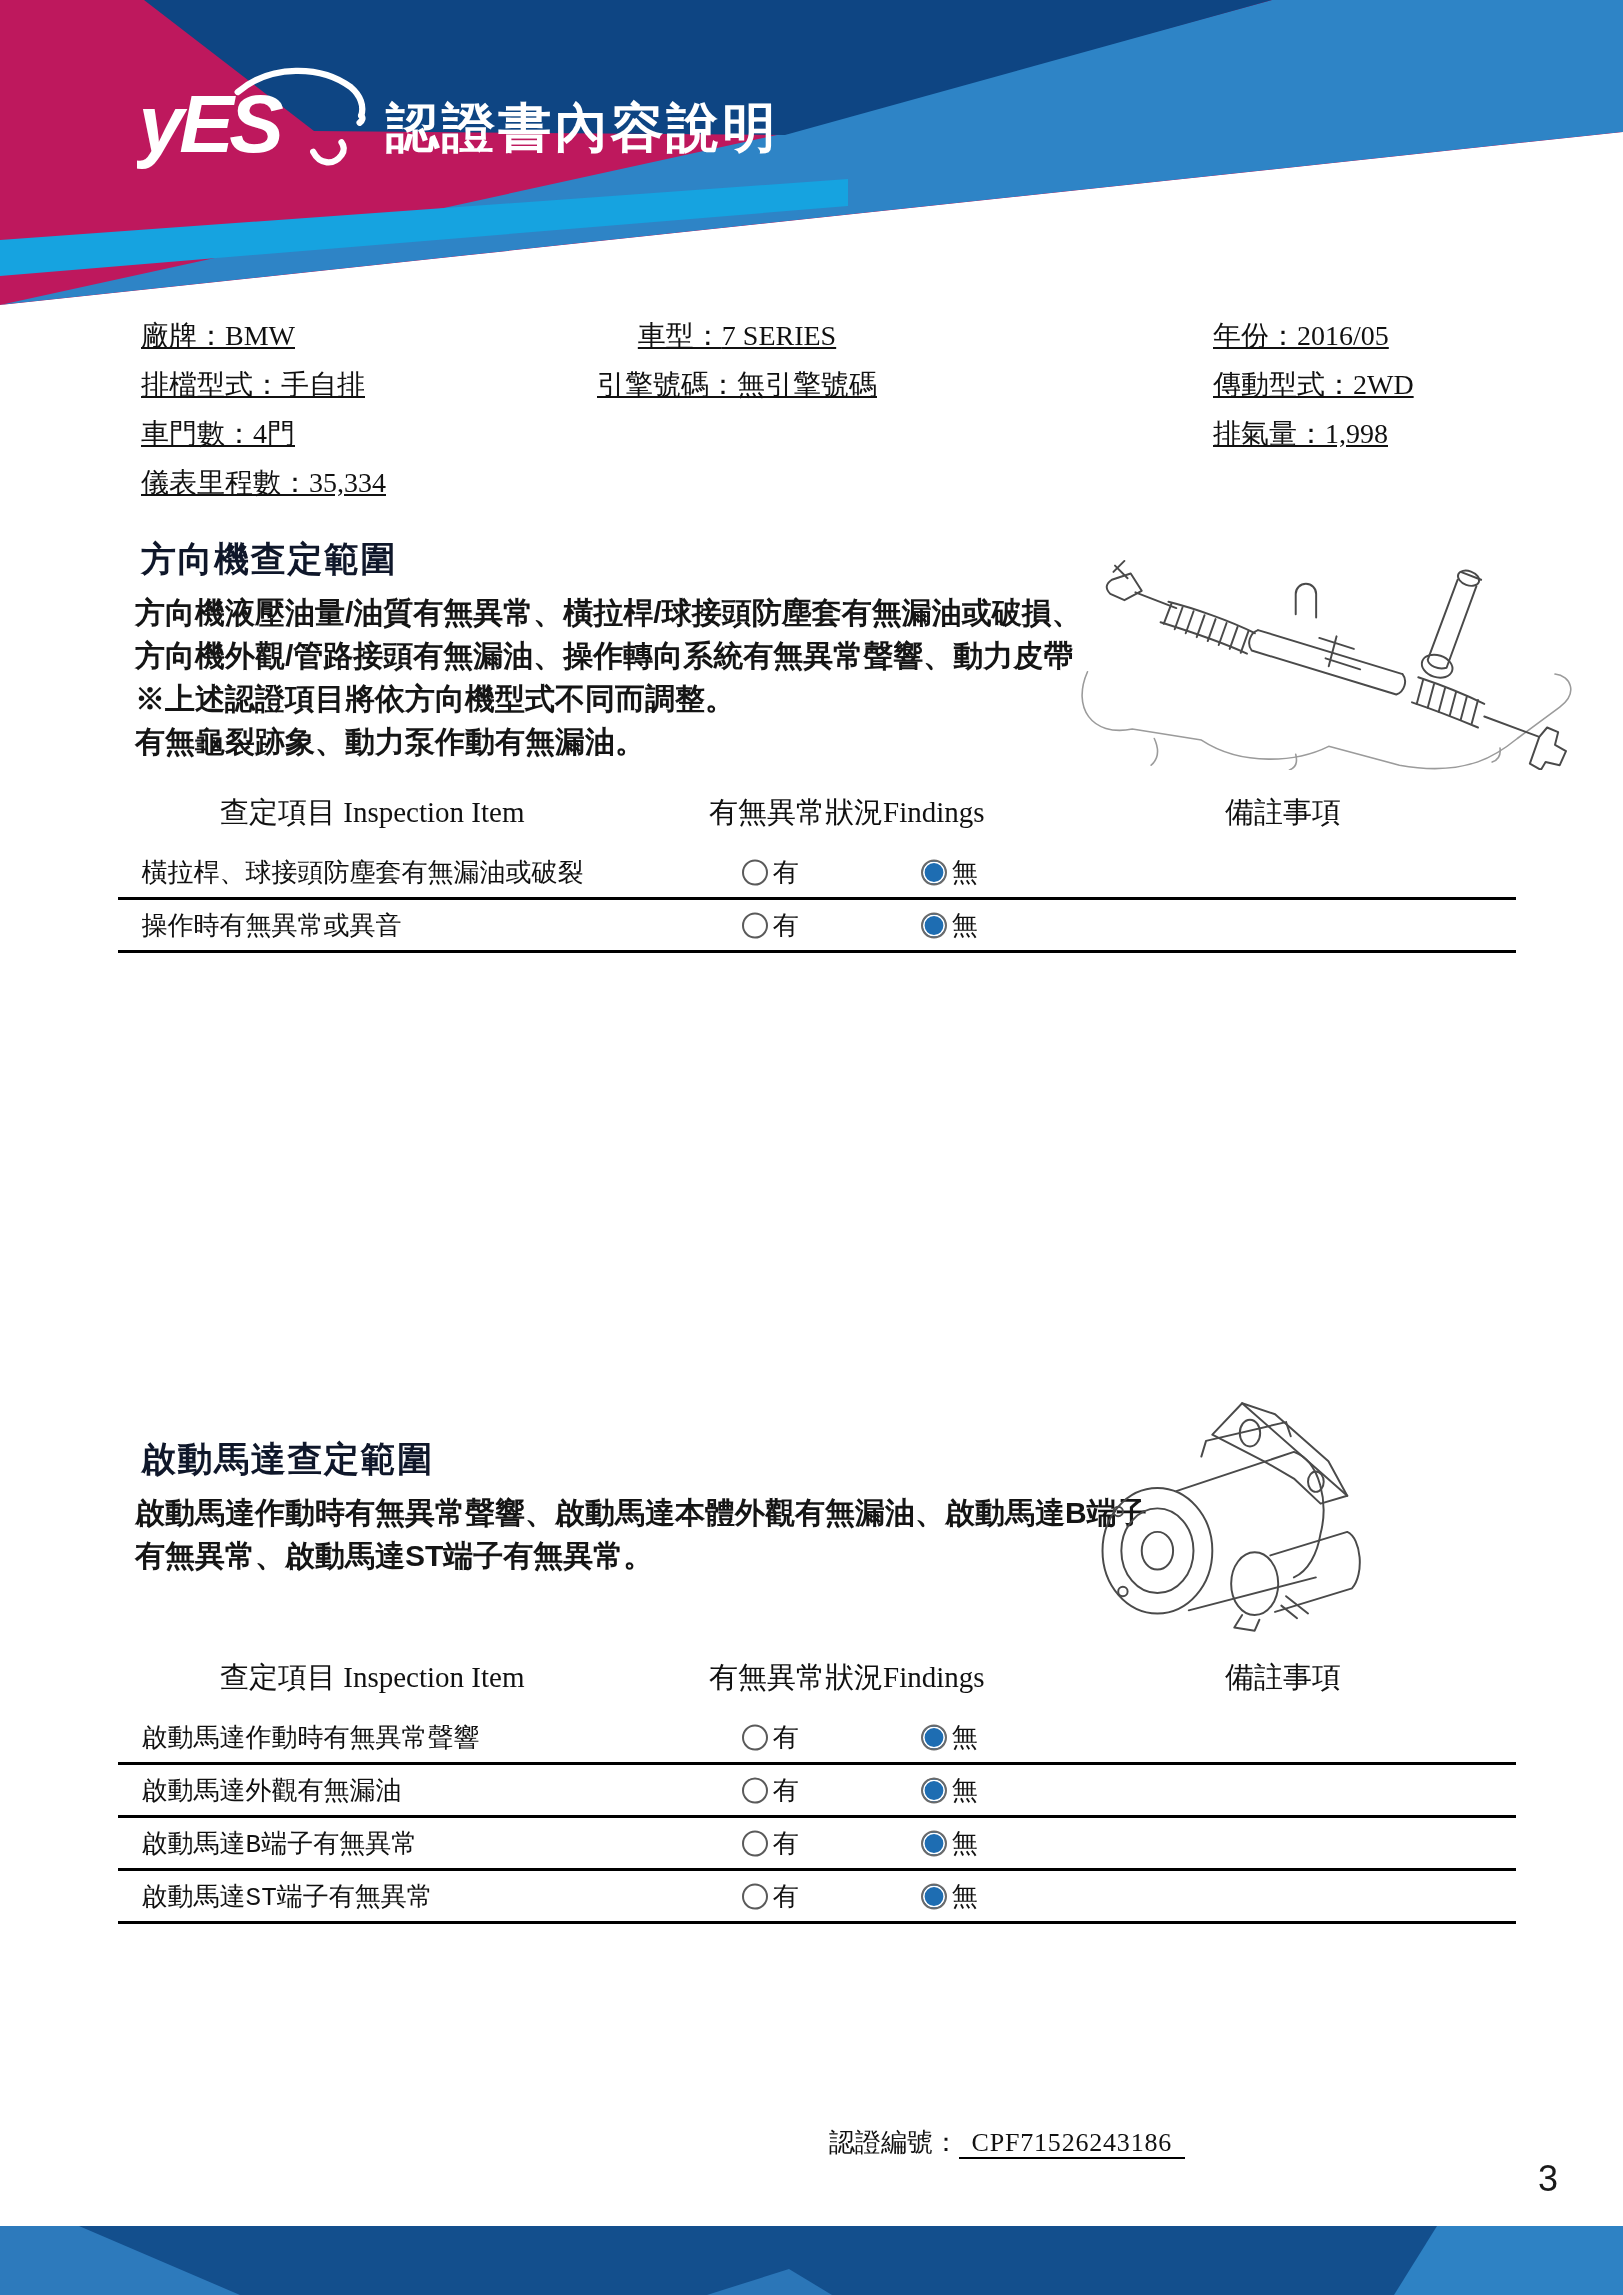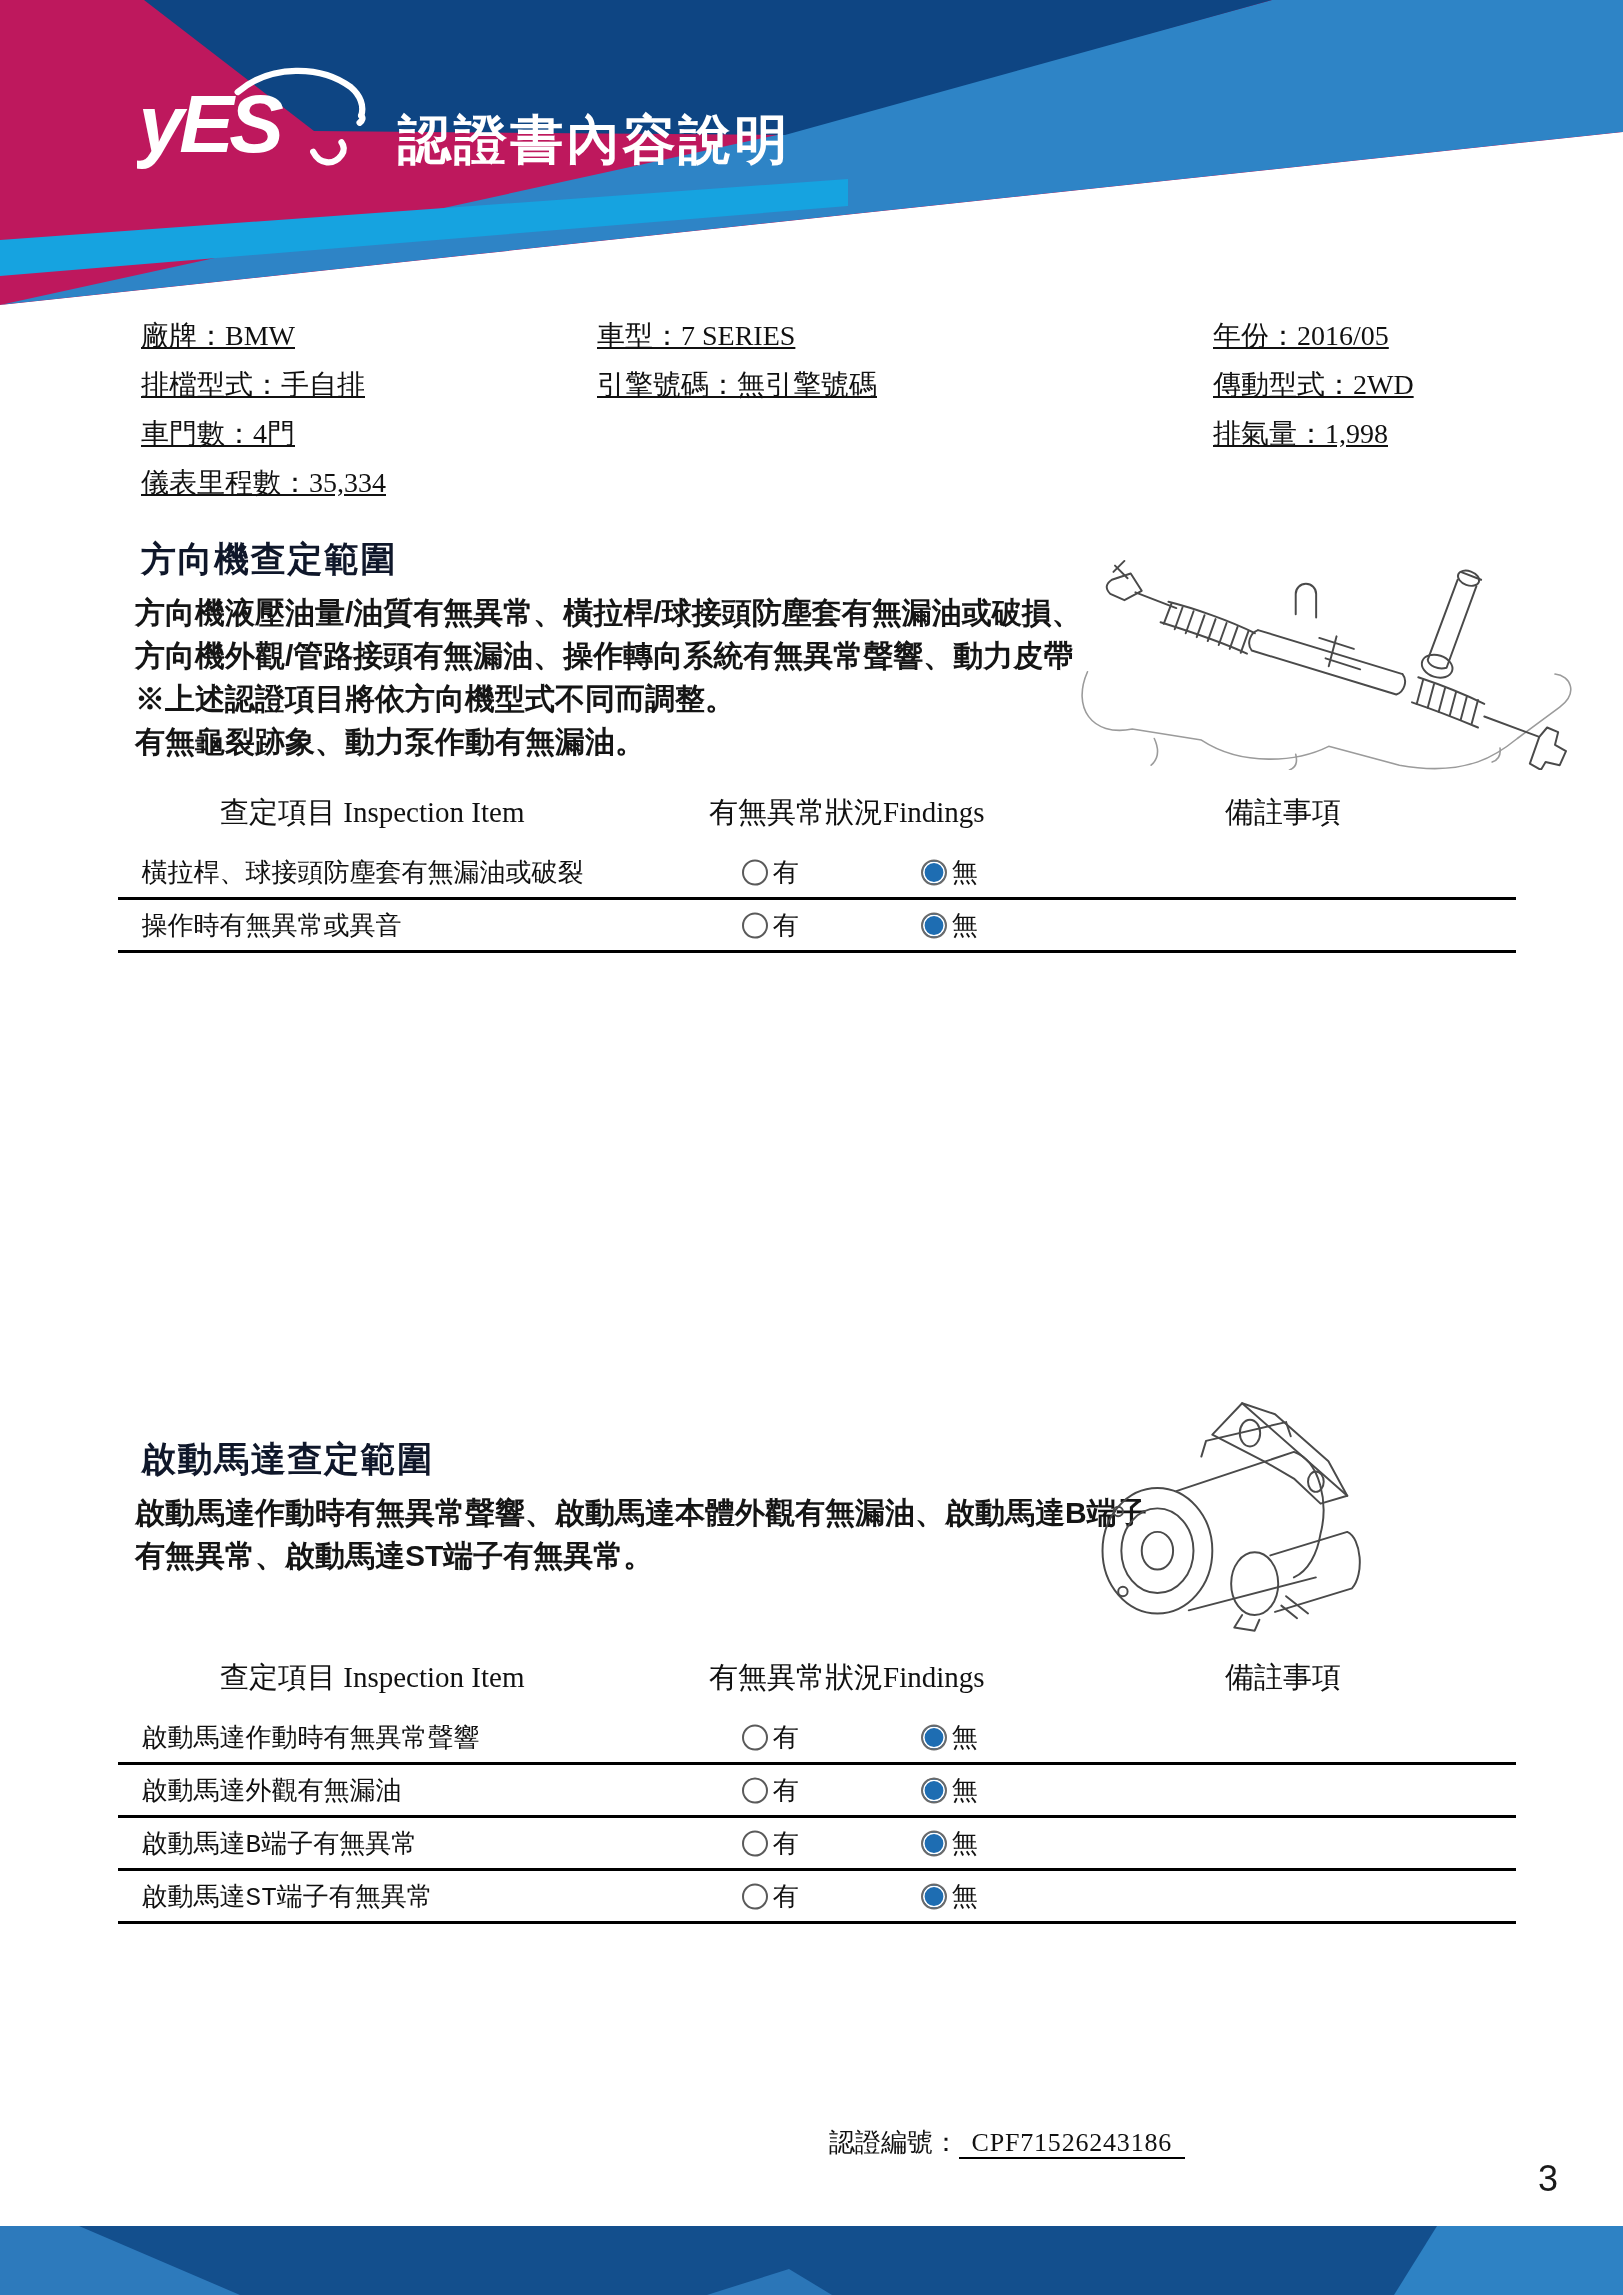--- a/index.html
+++ b/index.html
@@ -7,26 +7,26 @@
         font-family:"Liberation Serif",serif;color:#111;}
 
   
   .banner{position:absolute;top:0;left:0;width:1623px;height:314px;background:#be185d;
           clip-path:polygon(0 0,1623px 0,1623px 132px,0 305px);}
   .banner .shape{position:absolute;top:0;left:0;width:100%;height:100%;}
   .shape-light{background:#2e84c6;clip-path:polygon(1272px 0,1623px 0,1623px 132px,0 305px,777px 135px);}
   .shape-cyan{background:#16a3e0;clip-path:polygon(0 240px,848px 179px,848px 206px,0 276px);}
   .shape-navy{background:#0e4583;clip-path:polygon(144px 0,1272px 0,785px 135px,314px 131px);}
   .logo{position:absolute;left:137px;top:59px;width:236px;height:118px;}
-  .banner-title{position:absolute;left:386px;top:93px;margin:12px;color:#ffffff;
+  .banner-title{position:absolute;left:386px;top:93px;margin:0;color:#ffffff;
                 font-family:"Liberation Sans",sans-serif;font-size:53px;font-weight:700;letter-spacing:3.1px;}
 
   
   .vcol{position:absolute;top:311px;font-size:28px;line-height:49px;white-space:nowrap;text-decoration:underline;}
-  .vcol-1{left:141px;} .vcol-2{left:597px;} .vcol-3{left:1213px;}
+  .vcol-1{left:141px;} .vcol-2{left:597px;text-align:center;} .vcol-3{left:1213px;}
 
   
   .sec-title{position:absolute;left:141px;margin:0;color:#0f172a;
              font-family:"Liberation Sans",sans-serif;font-size:35px;font-weight:800;letter-spacing:1.6px;}
   .sec-desc{position:absolute;left:135px;width:966px;font-family:"Liberation Sans",sans-serif;
             font-size:30px;font-weight:700;line-height:43px;color:#151515;white-space:nowrap;}
   .illu{position:absolute;}
 
   
   .insp-table{position:absolute;left:118px;width:1398px;}

